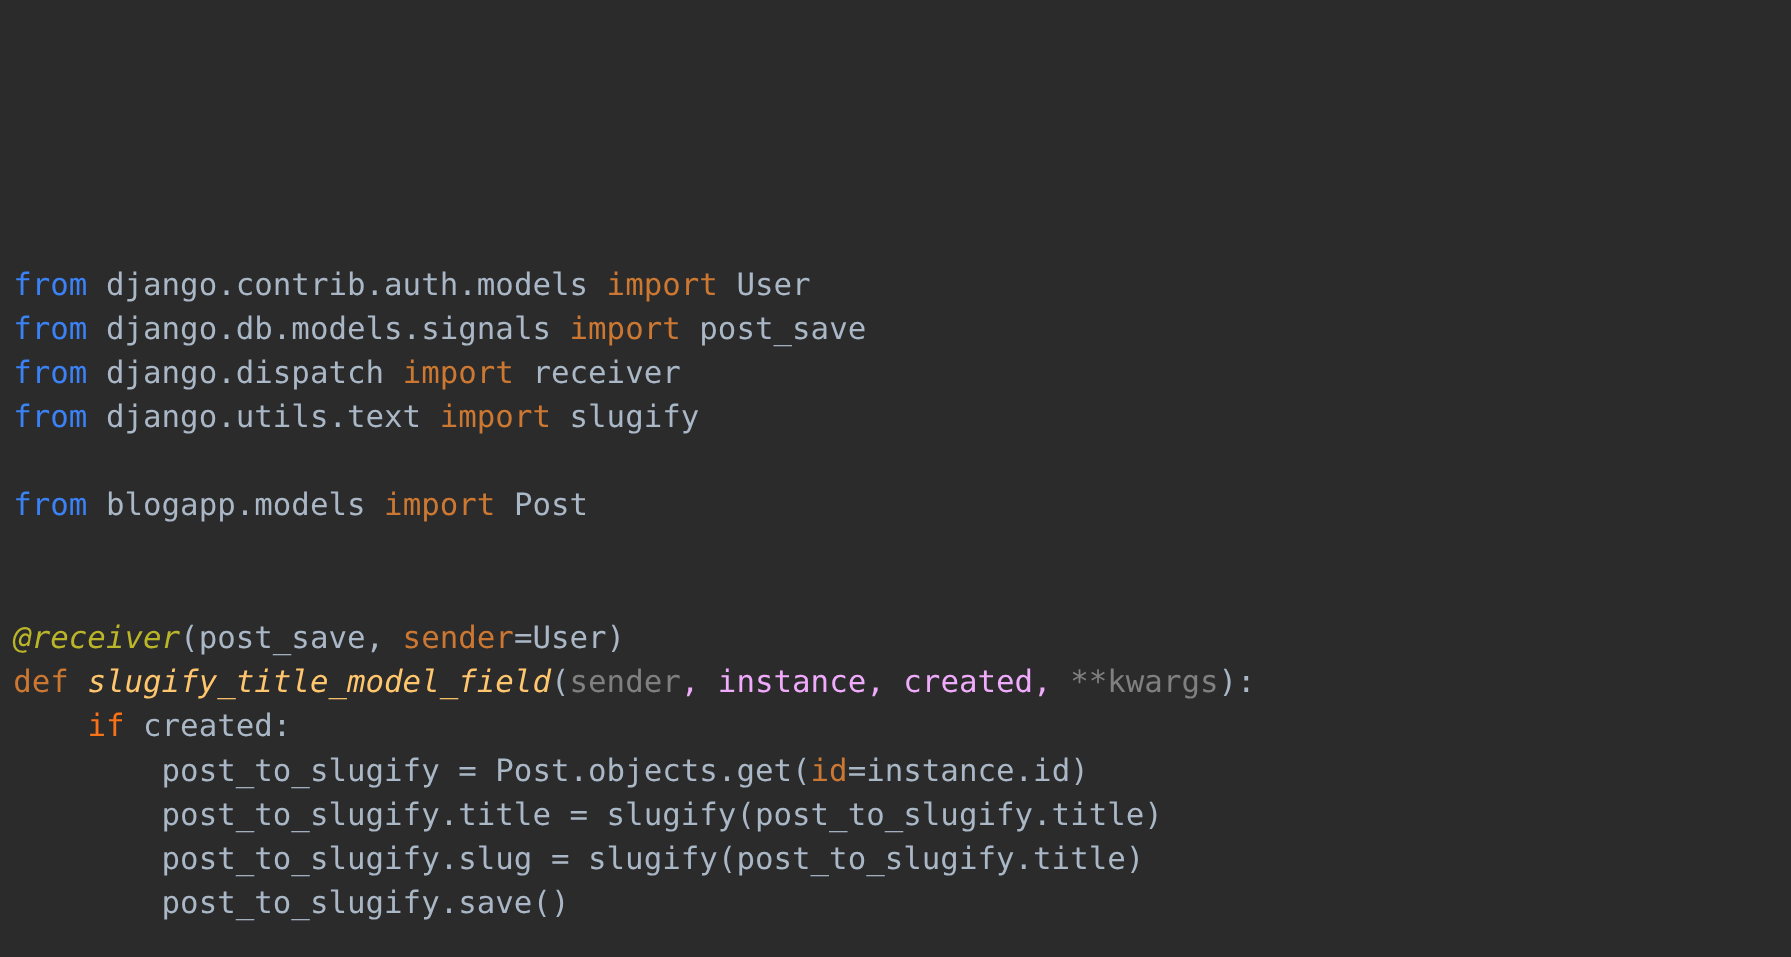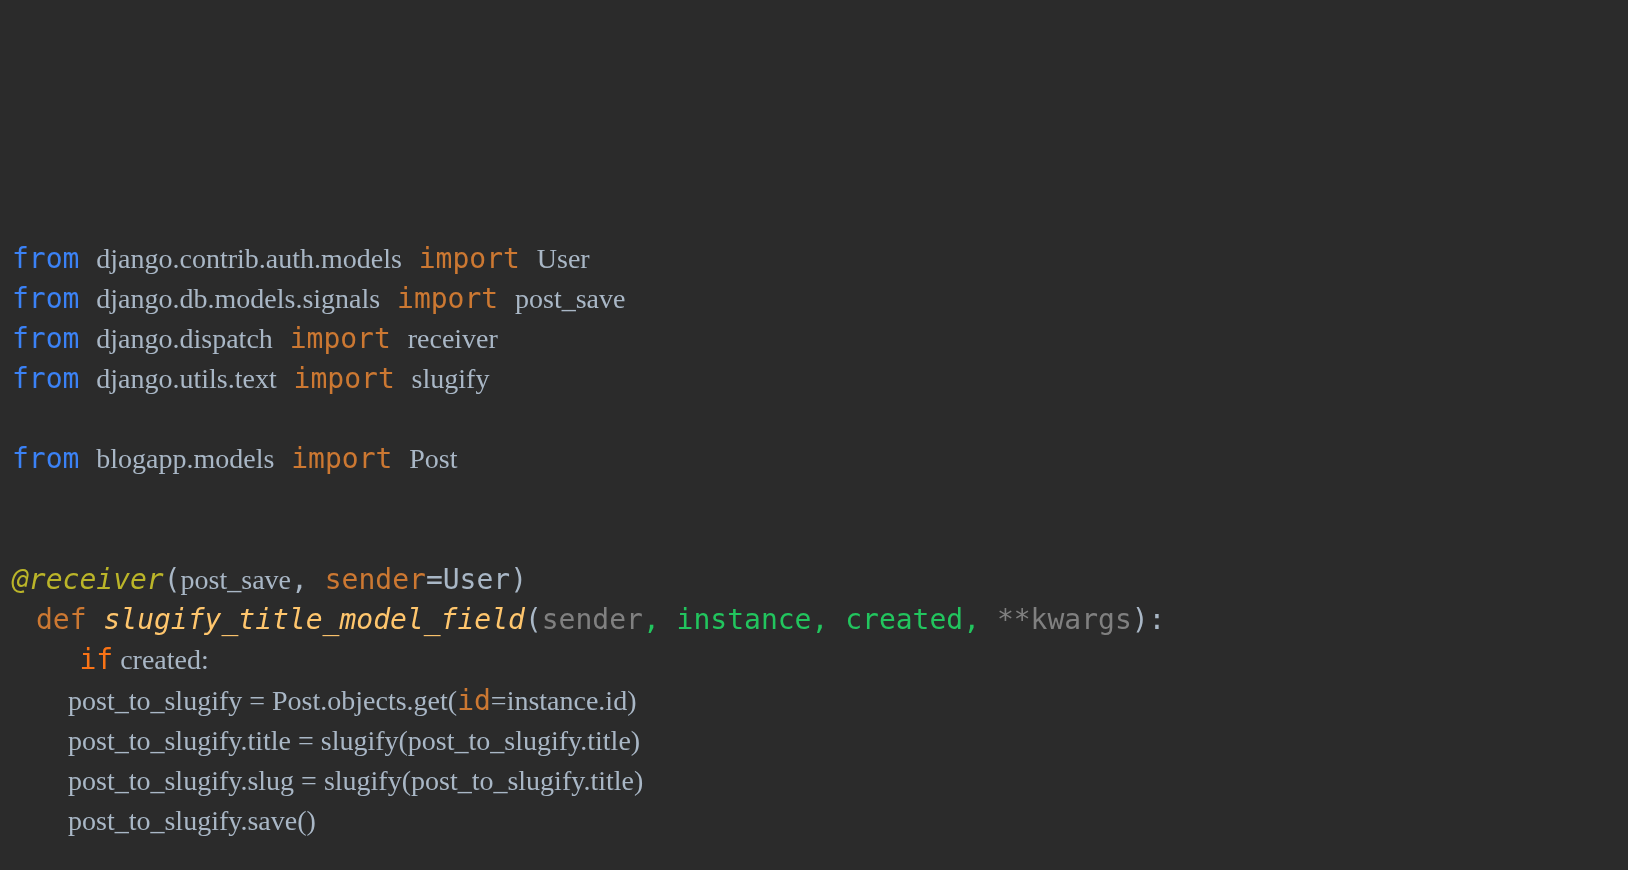--- a/index.html
+++ b/index.html
@@ -25,28 +25,28 @@
       height: 100%;
       position: relative;
     }
     .line {
       display: block;
       height: 40.2px;
       padding-left: 4px;
     }
     .kw-import { color: #cc7832; }
     .kw-from { color: #3b82f6; }
-    .kw-def { color: #cc7832; margin-left: 24px; }
+    .kw-def { color: #cc7832; }
     .kw-if { color: #f97316; }
     .decorator { color: #bbb529; font-style: italic; }
     .func-name { color: #ffc66d; font-style: italic; }
-    .param { color: #22c55e; }
+    .param { color: #f0abfc; }
     .param-special { color: #808080; }
     .named-arg { color: #cc7832; }
-    .identifier { color: #a9b7c6; font-family: Liberation Serif, serif; }
+    .identifier { color: #a9b7c6; }
     .paren { color: #a9b7c6; }
   </style>
 </head>
 <body>
 
 
 
 <div class="code-editor">
   <div id="code-lines"><div class="line"><span class="kw-from">from</span><span> </span><span class="identifier">django.contrib.auth.models</span><span> </span><span class="kw-import">import</span><span> </span><span class="identifier">User</span></div><div class="line"><span class="kw-from">from</span><span> </span><span class="identifier">django.db.models.signals</span><span> </span><span class="kw-import">import</span><span> </span><span class="identifier">post_save</span></div><div class="line"><span class="kw-from">from</span><span> </span><span class="identifier">django.dispatch</span><span> </span><span class="kw-import">import</span><span> </span><span class="identifier">receiver</span></div><div class="line"><span class="kw-from">from</span><span> </span><span class="identifier">django.utils.text</span><span> </span><span class="kw-import">import</span><span> </span><span class="identifier">slugify</span></div><div class="line">&nbsp;</div><div class="line"><span class="kw-from">from</span><span> </span><span class="identifier">blogapp.models</span><span> </span><span class="kw-import">import</span><span> </span><span class="identifier">Post</span></div><div class="line">&nbsp;</div><div class="line">&nbsp;</div><div class="line"><span class="decorator">@receiver</span><span class="paren">(</span><span class="identifier">post_save</span><span class="paren">, </span><span class="named-arg">sender</span><span class="paren">=User)</span></div><div class="line"><span class="kw-def">def</span><span> </span><span class="func-name">slugify_title_model_field</span><span class="paren">(</span><span class="param-special">sender</span><span class="param">, instance, created, </span><span class="param-special">**kwargs</span><span class="paren">):</span></div><div class="line"><span>    </span><span class="kw-if">if</span><span class="identifier"> created:</span></div><div class="line"><span class="identifier">        post_to_slugify = Post.objects.get(</span><span class="named-arg">id</span><span class="identifier">=instance.id)</span></div><div class="line"><span class="identifier">        post_to_slugify.title = slugify(post_to_slugify.title)</span></div><div class="line"><span class="identifier">        post_to_slugify.slug = slugify(post_to_slugify.title)</span></div><div class="line"><span class="identifier">        post_to_slugify.save()</span></div><div class="line">&nbsp;</div></div>
   

